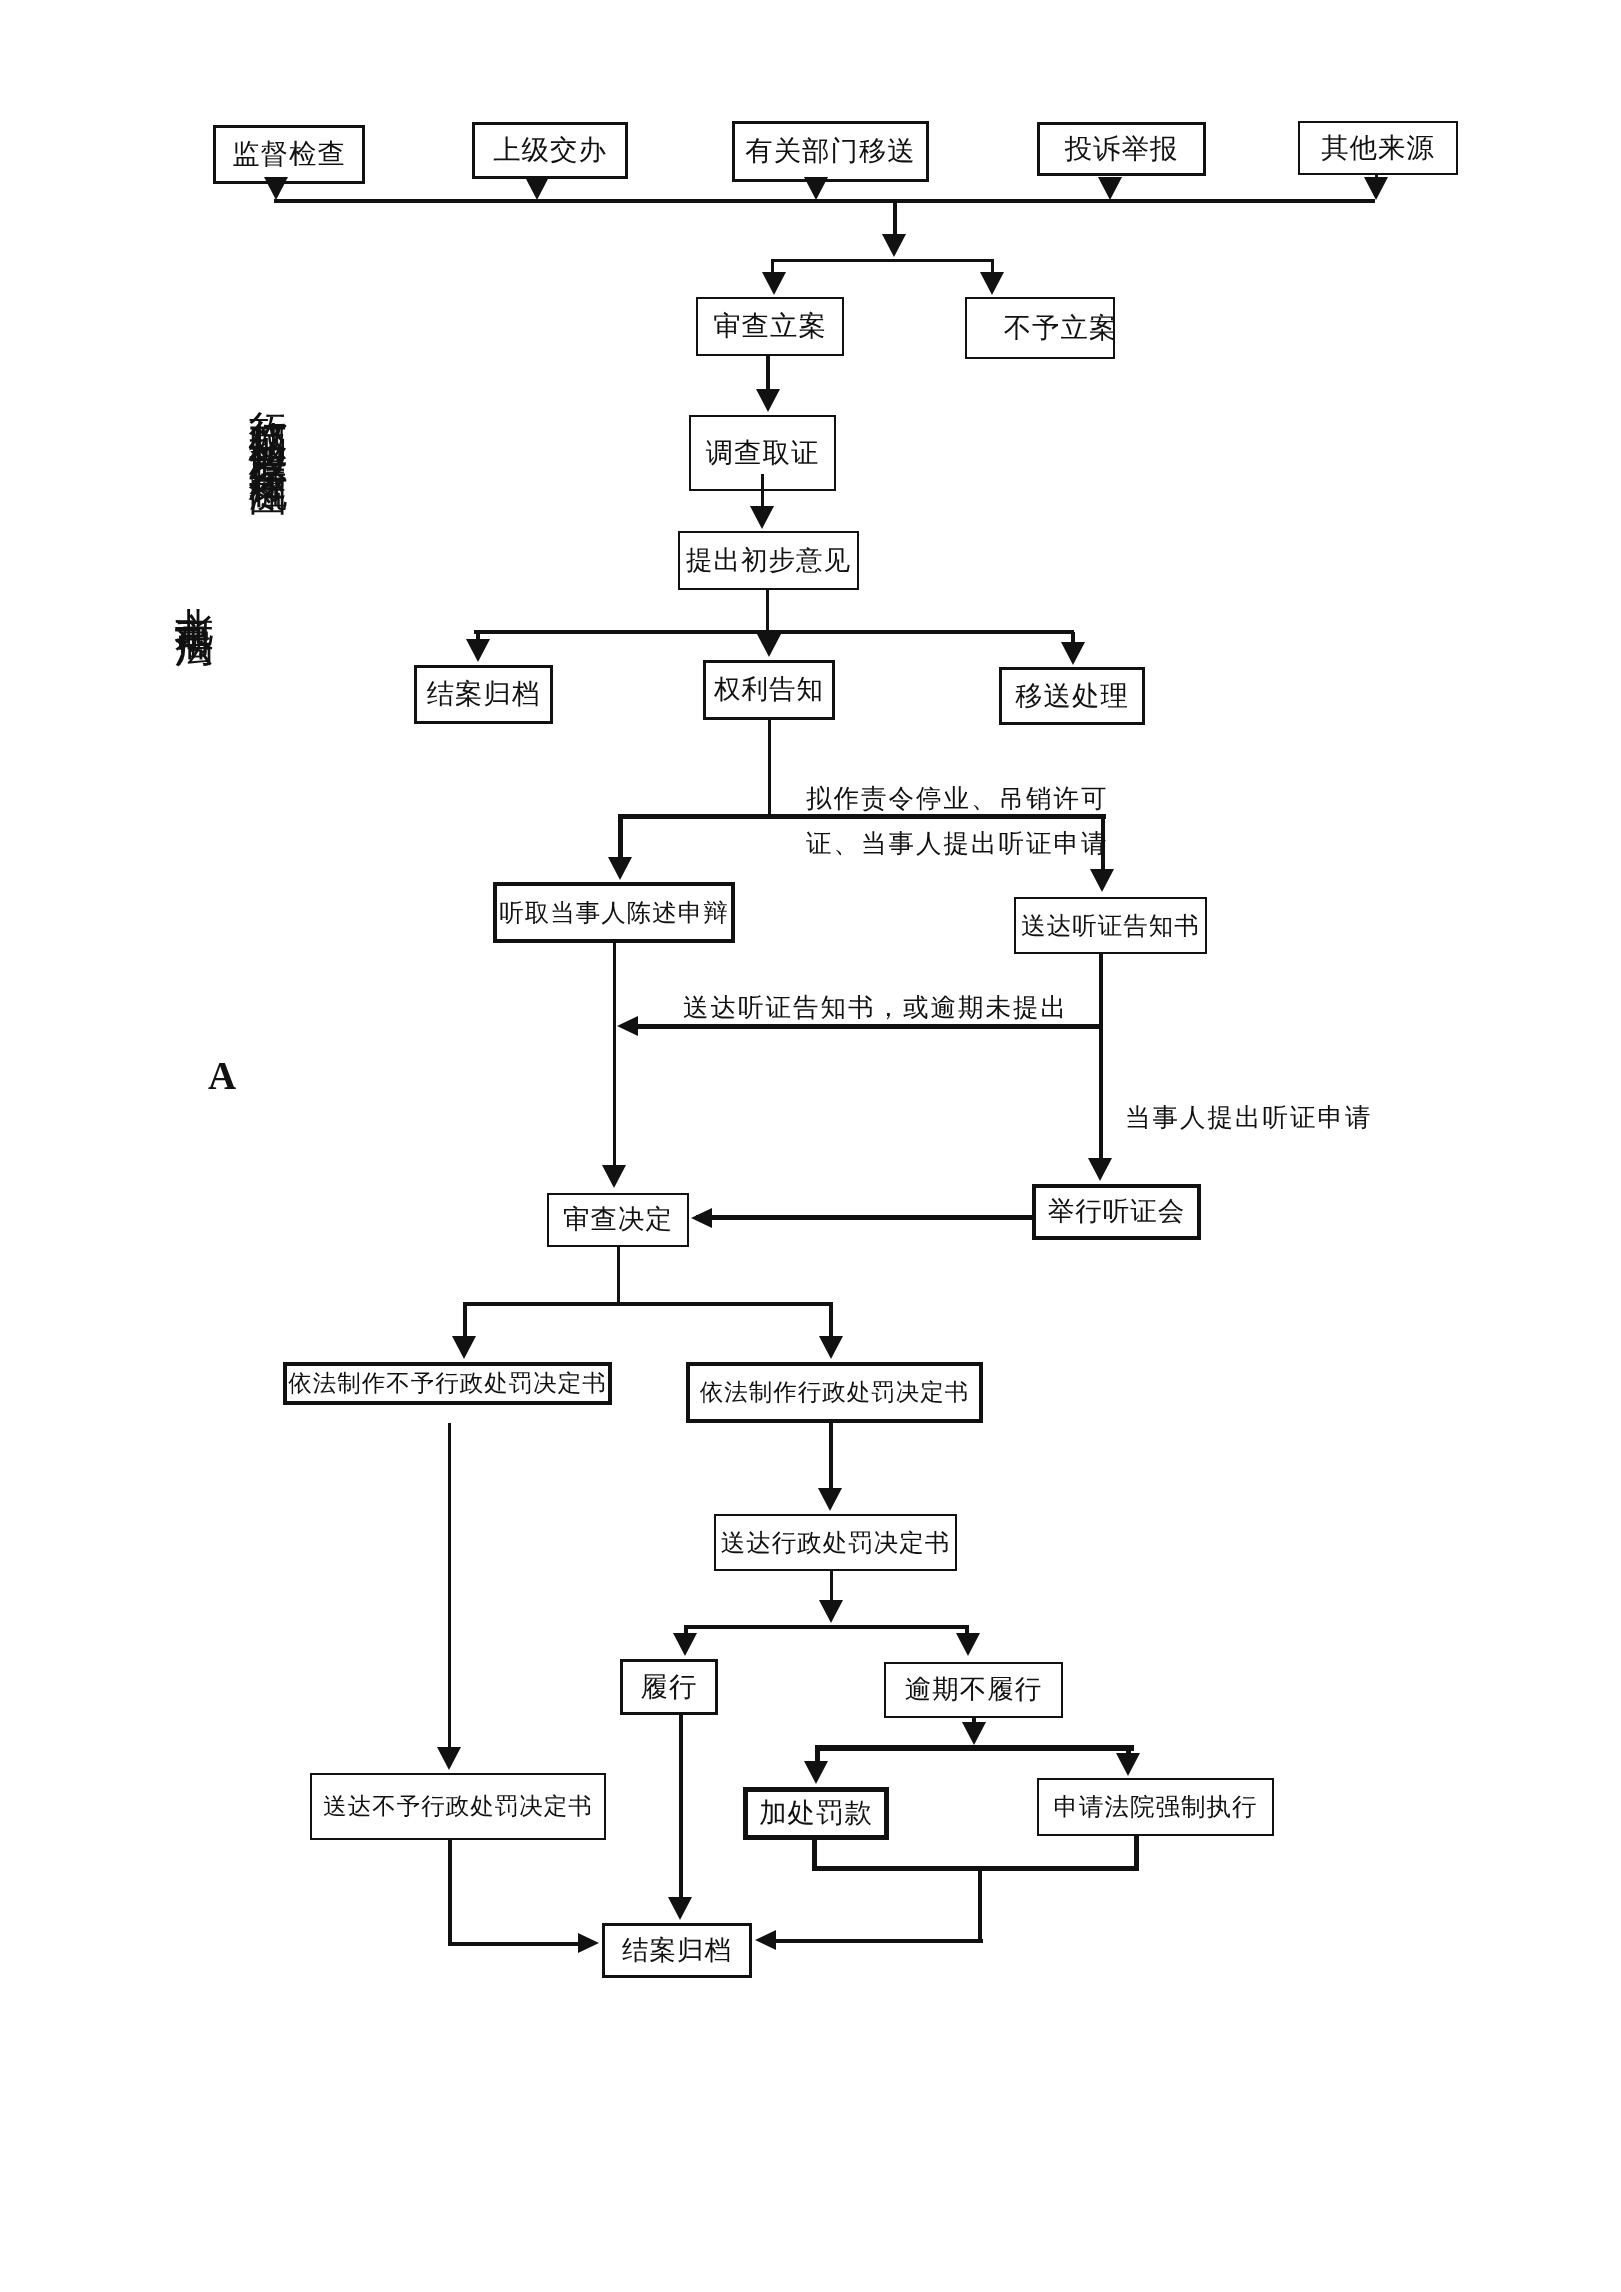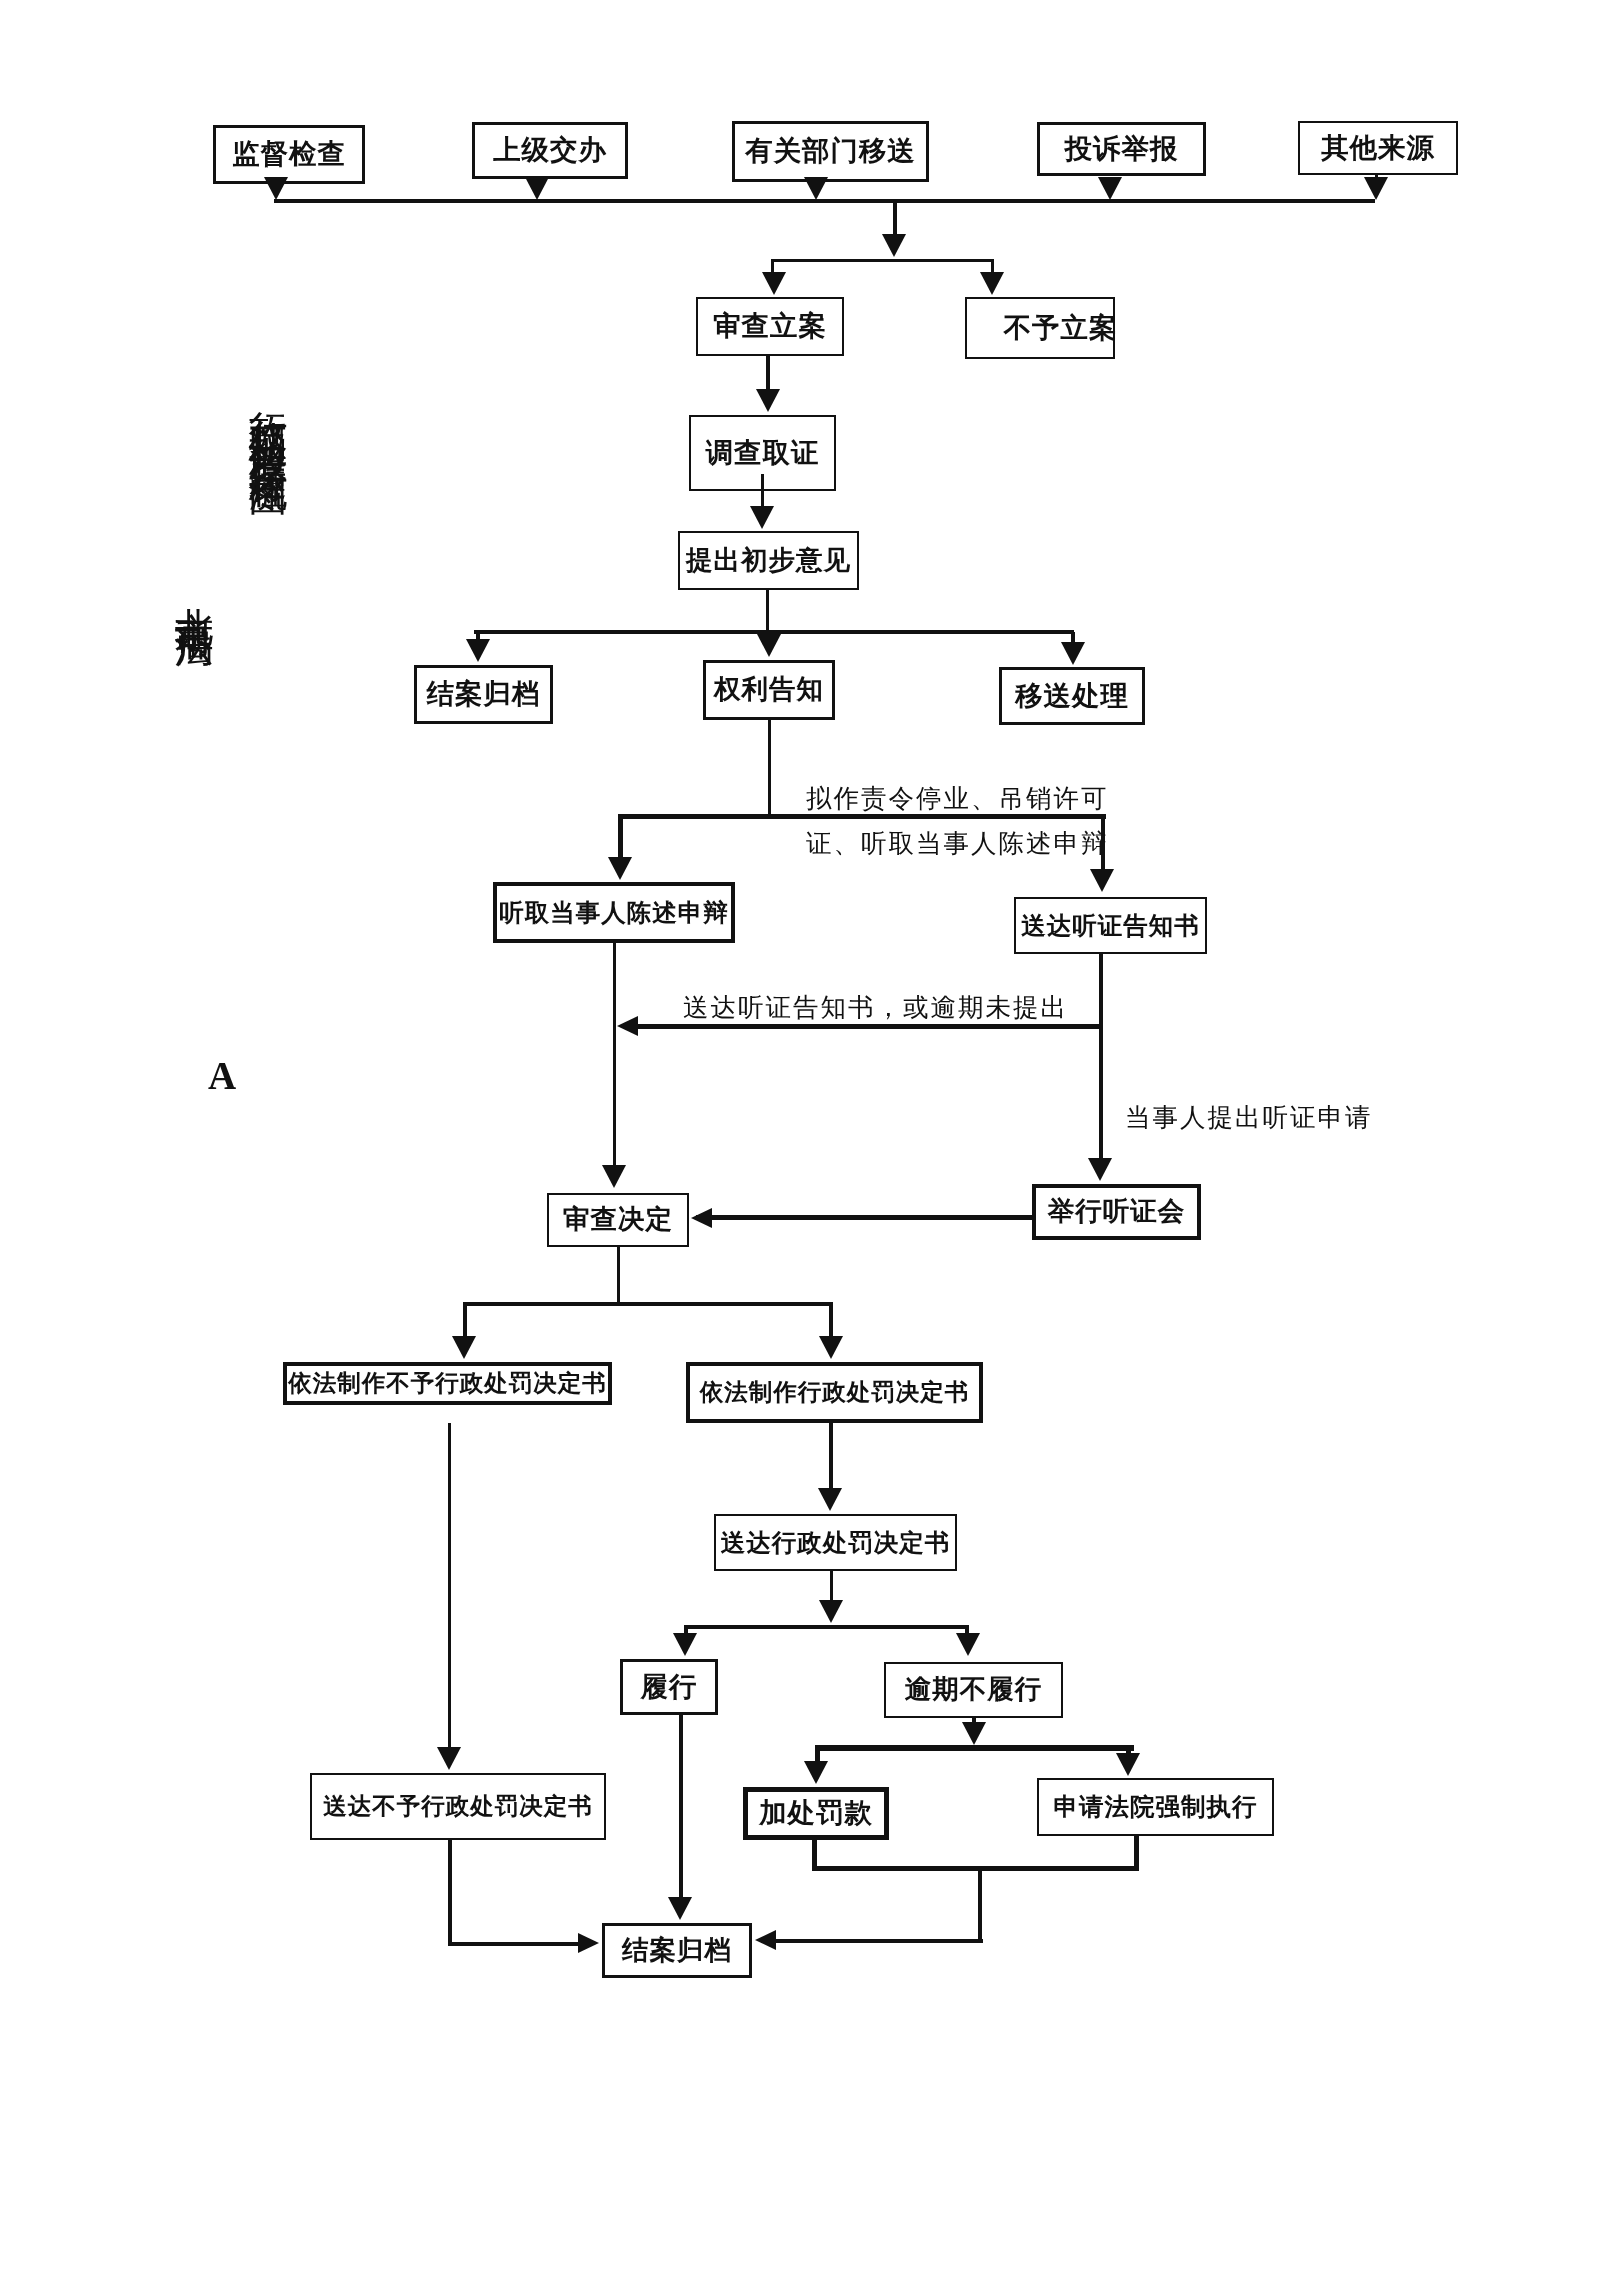--- a/index.html
+++ b/index.html
@@ -4,21 +4,21 @@
 <style>
   html,body{margin:0;padding:0;background:#ffffff;}
   #canvas{
     position:relative;width:1621px;height:2293px;background:#ffffff;
     font-family:"Liberation Serif","DejaVu Serif",serif;color:#111;
     overflow:hidden;
   }
   .bx{
     position:absolute;display:flex;align-items:center;justify-content:center;
     background:#fff;border:2.9px solid #111;box-sizing:border-box;
-    font-weight:700;font-size:27.4px;line-height:1.05;white-space:nowrap;
+    font-weight:400;font-size:27.4px;line-height:1.05;white-space:nowrap;
     letter-spacing:1px;text-align:center;
   }
   .b2{border-width:2px}.b3{border-width:2.9px}.b4{border-width:3.9px}.b5{border-width:4.9px}.b6{border-width:5.9px}
   .f24{font-size:23.5px}.f25{font-size:24.5px}.f27{font-size:26.5px}
   .vl,.hl{position:absolute;background:#111;}
   .vl{width:2.9px;}
   .hl{height:2.9px;}
   .ad,.al,.ar{position:absolute;width:0;height:0;}
   .ad{border-left:12.7px solid transparent;border-right:12.7px solid transparent;border-top:23.5px solid #111;}
   .al{border-top:10.8px solid transparent;border-bottom:10.8px solid transparent;border-right:21.6px solid #111;}
@@ -78,21 +78,21 @@
   <i class="ad" style="left:757px;top:634px;"></i>
   <i class="vl" style="left:1071px;top:632px;height:13.7px;width:3.9px;"></i>
   <i class="ad" style="left:1061px;top:642px;"></i>
   <div class="bx b4" style="left:414px;top:665px;width:139px;height:59px;">结案归档</div>
   <div class="bx b4 f27" style="left:703px;top:660px;width:132px;height:60px;">权利告知</div>
   <div class="bx b4" style="left:999px;top:667px;width:146px;height:58px;">移送处理</div>
 
   <i class="vl" style="left:768px;top:719px;height:98px;"></i>
   <i class="hl" style="left:618px;top:814px;width:488px;height:4.9px;"></i>
   <div class="note" style="left:806px;top:781px;">拟作责令停业、吊销许可</div>
-  <div class="note" style="left:806px;top:826px;">证、听取当事人陈述申辩</div>
+  <div class="note" style="left:806px;top:826px;">证、当事人提出听证申请</div>
   <i class="vl" style="left:618px;top:815px;height:45px;width:4.9px;"></i>
   <i class="ad" style="left:608px;top:857px;"></i>
   <i class="vl" style="left:1101px;top:815px;height:57px;width:3.9px;"></i>
   <i class="ad" style="left:1090px;top:869px;"></i>
   <div class="bx b5 f25" style="left:493px;top:882px;width:242px;height:61px;">听取当事人陈述申辩</div>
   <div class="bx b2 f25" style="left:1014px;top:897px;width:193px;height:57px;">送达听证告知书</div>
 
   <i class="vl" style="left:613px;top:943px;height:225px;"></i>
   <i class="ad" style="left:602px;top:1165px;"></i>
   <div class="note" style="left:683px;top:990px;">送达听证告知书，或逾期未提出</div>

